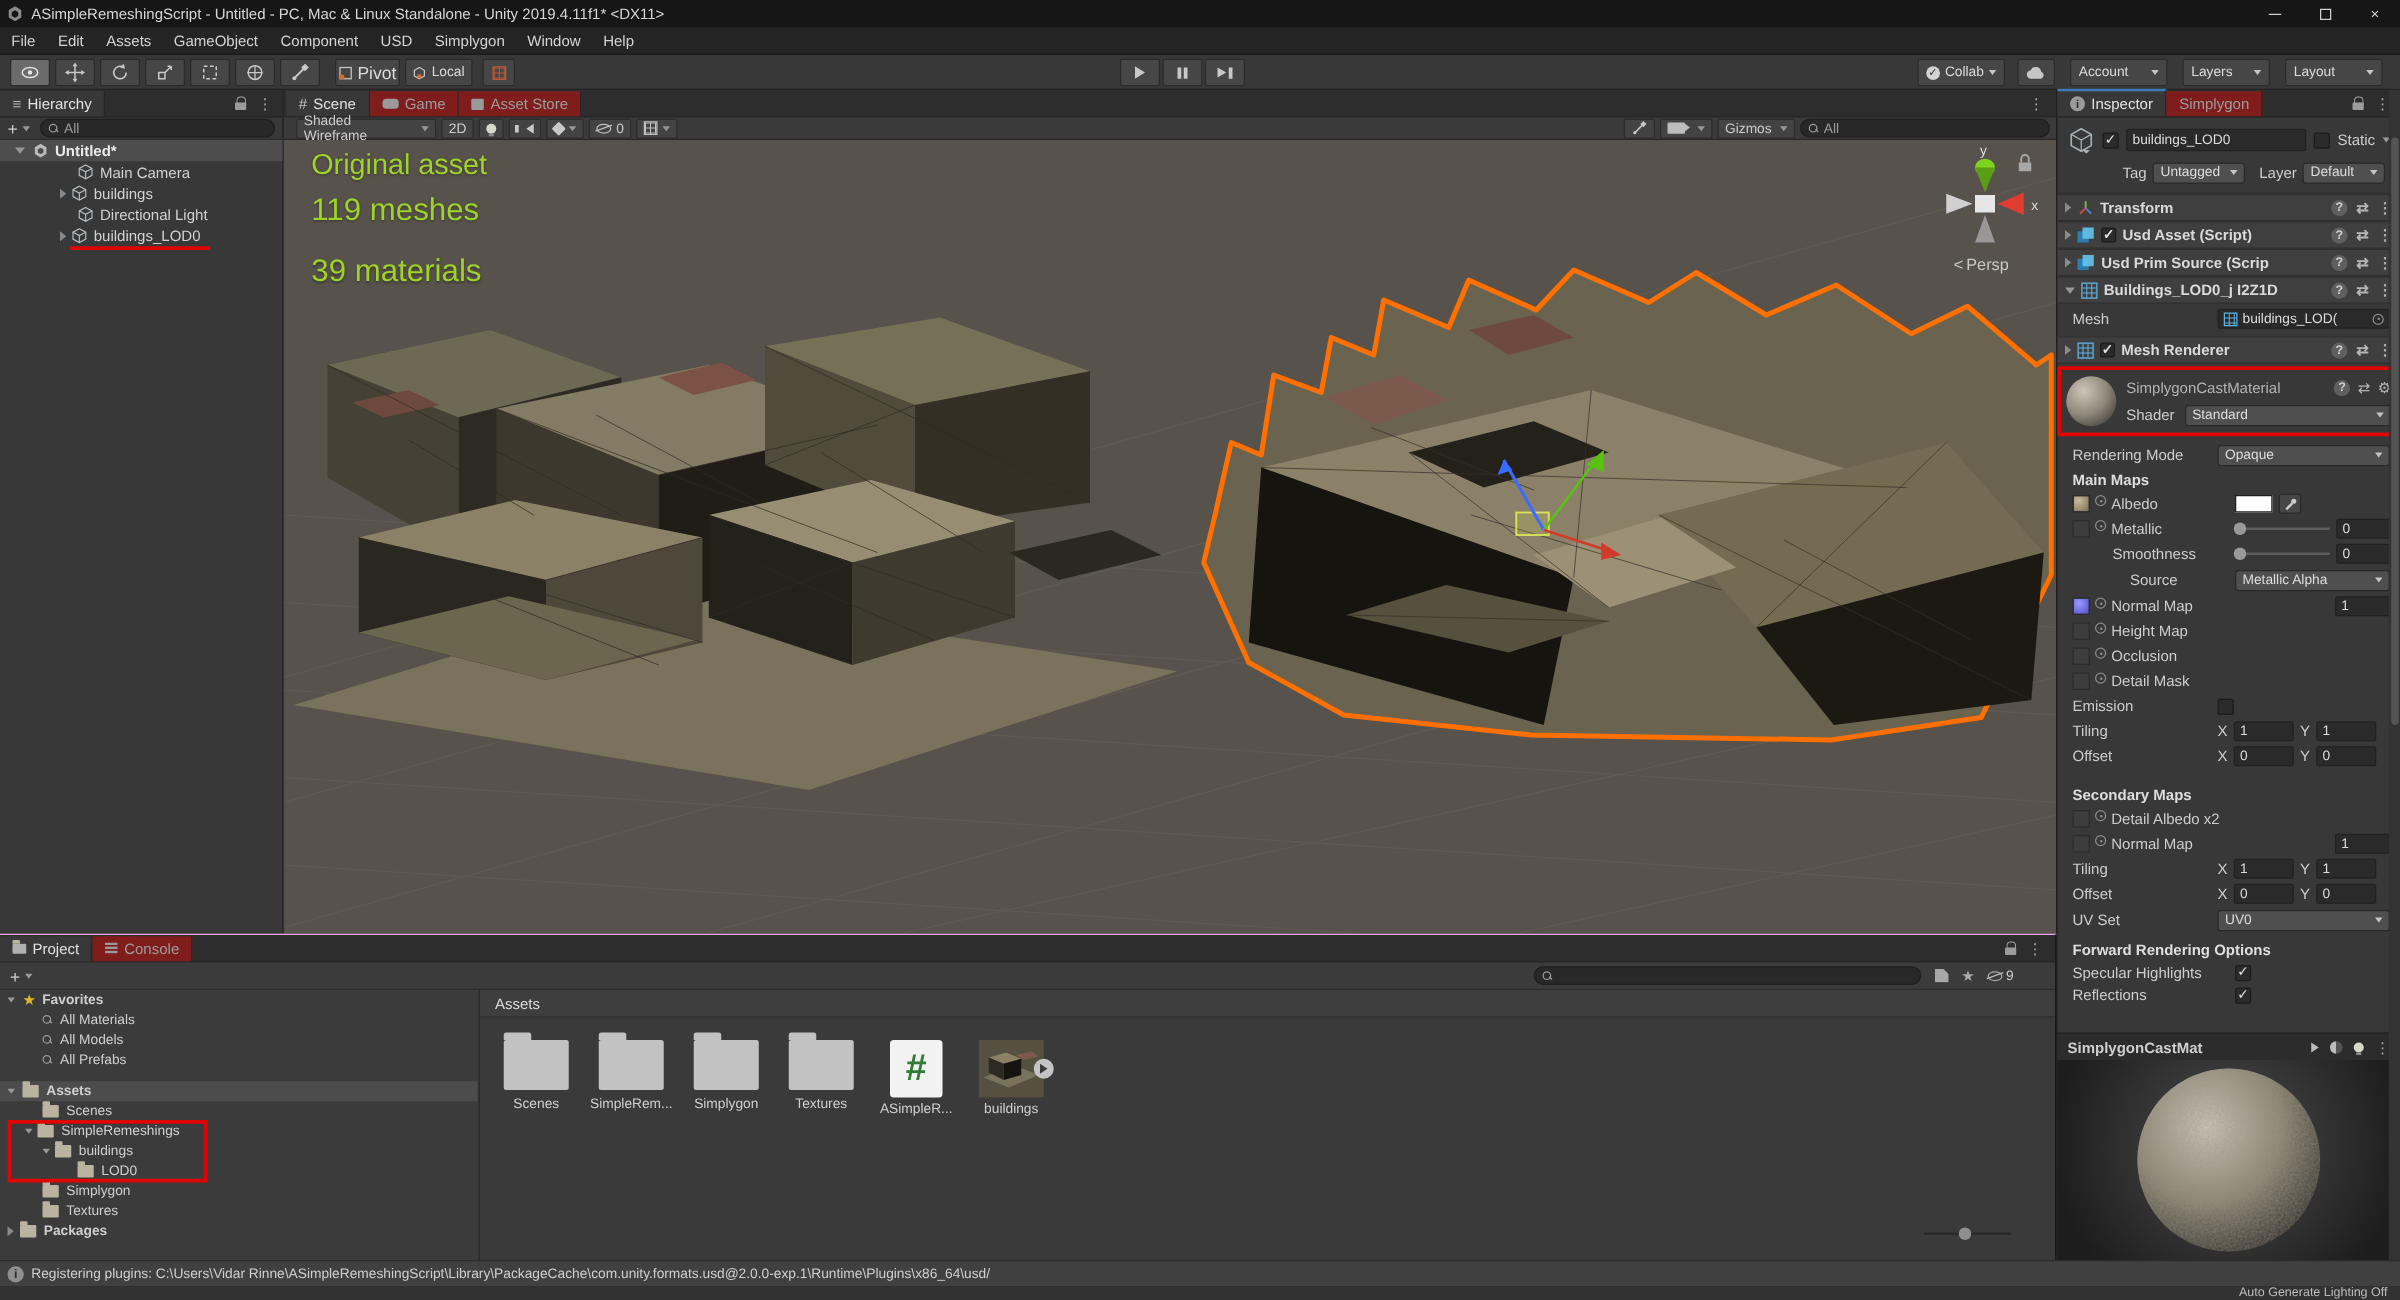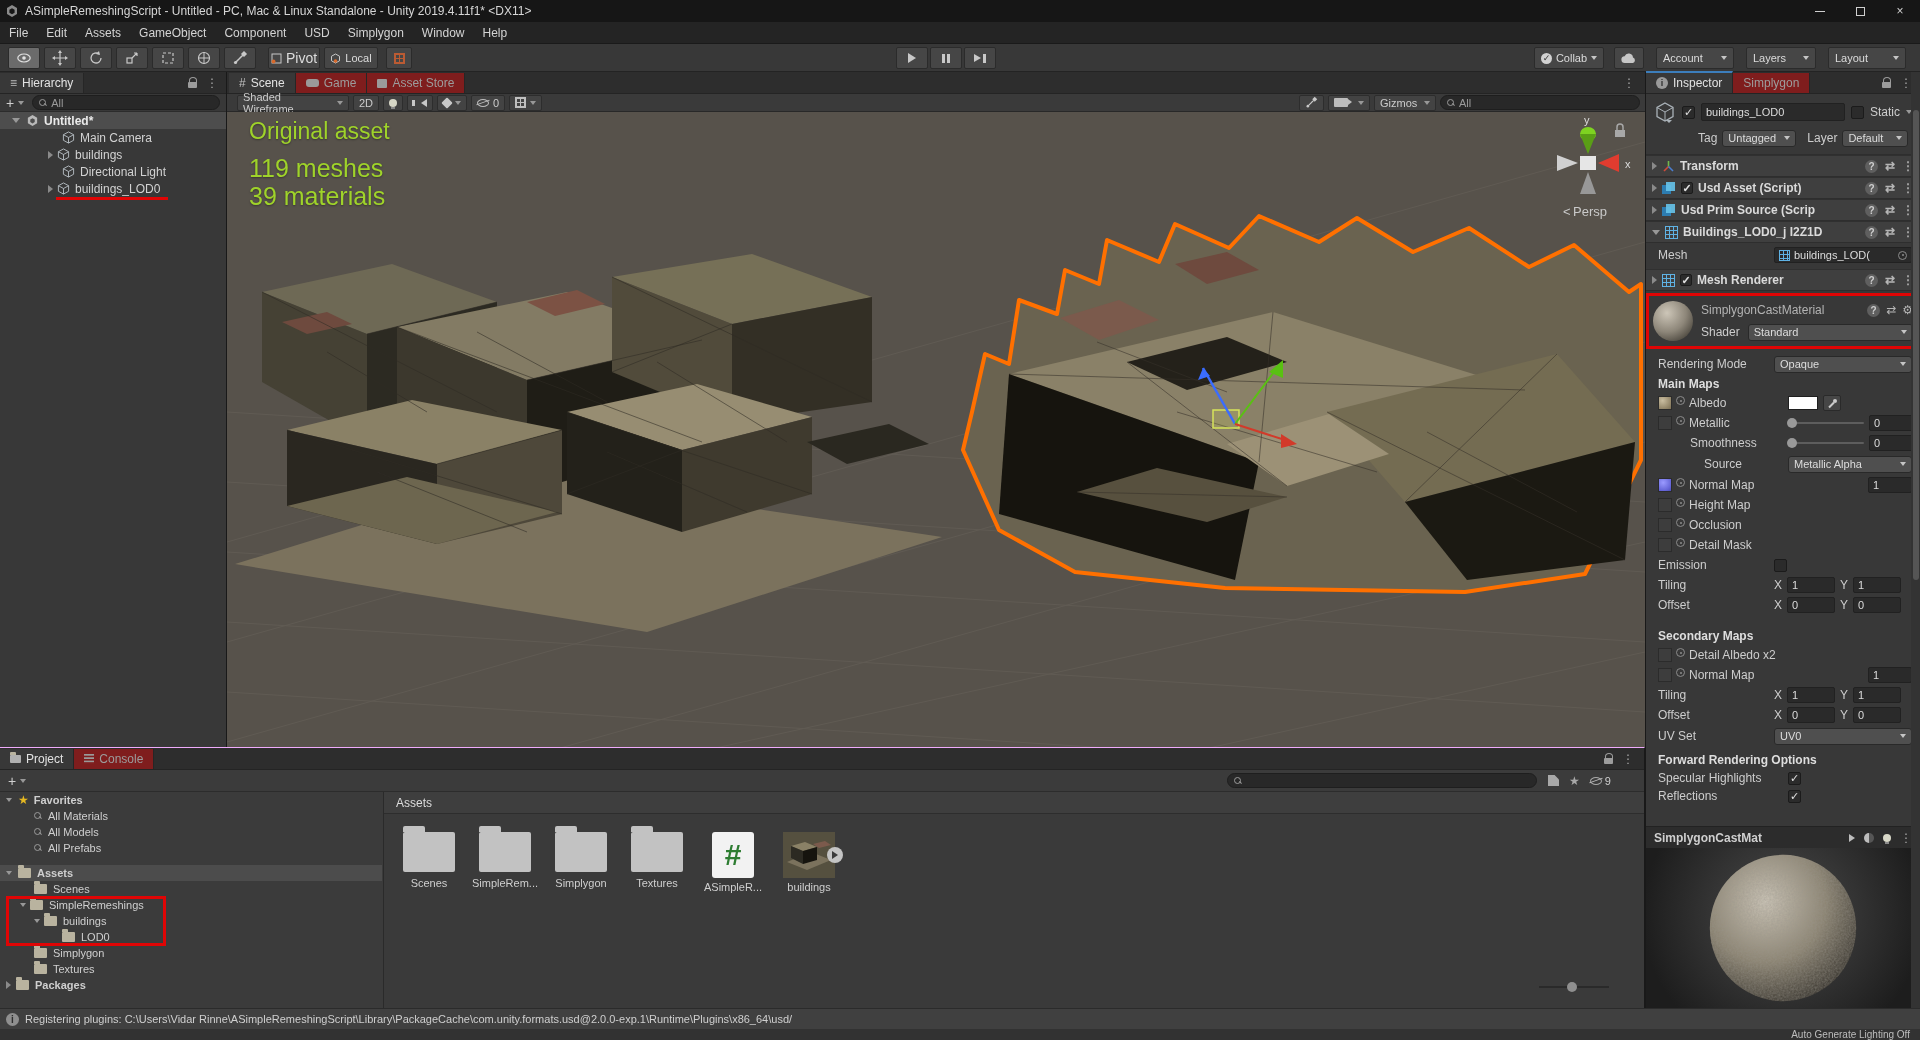--- a/index.html
+++ b/index.html
@@ -449,21 +449,21 @@
           <path d="M1390 18v-3a3 3 0 0 1 6 0v3" fill="none" stroke="#a8a8a8" stroke-width="1.5"></path>
         </g>
         <text x="1336" y="104" fill="#c9c9c9" font-size="13">&lt;</text>
         <text x="1346" y="104" fill="#c9c9c9" font-size="13"><tspan> Persp</tspan></text>
       </g>
     </svg>
 
     <div class="anno" style="left:22px; top:8px;">
       <div class="t">Original asset</div>
       <div class="l" style="margin-top:13px;">119 meshes</div>
-      <div class="l" style="margin-top:3px;">39 materials</div>
+      <div class="l" style="margin-top:24px;">39 materials</div>
     </div>
   </div>
 </div>
 
 <div id="inspector">
   <div class="tab-row">
     <div class="tab active" style="border-top:2px solid #3c7ebc; height:22px;">
       <span style="width:12px;height:12px;border-radius:50%;background:#9a9a9a;color:#2d2d2d;font-size:9px;font-weight:bold;display:flex;align-items:center;justify-content:center;">i</span>
       <span>Inspector</span>
     </div>

